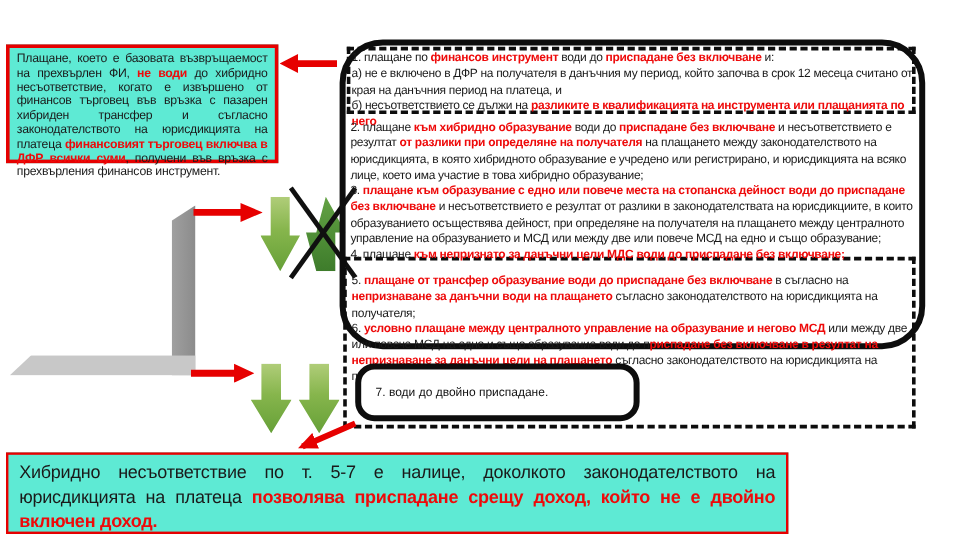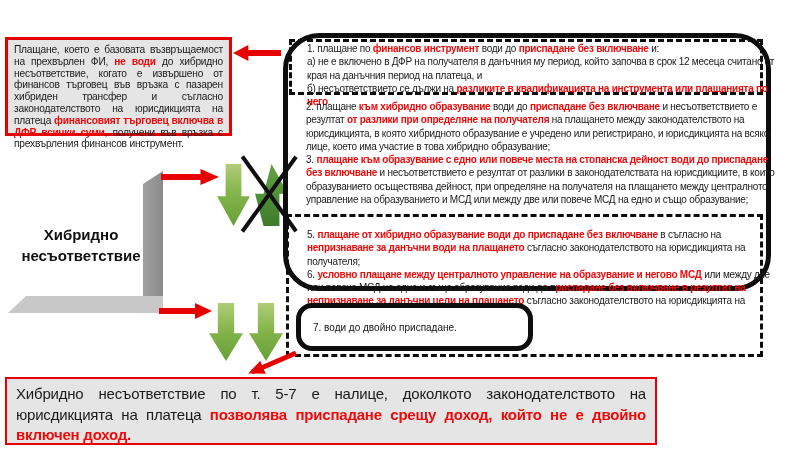--- a/index.html
+++ b/index.html
@@ -5,42 +5,42 @@
   * { margin:0; padding:0; box-sizing:border-box; }
   html,body { background:#ffffff; }
   body { font-family:"Liberation Sans","DejaVu Sans",sans-serif; color:#1a1a1a; }
   .slide {
     position:relative; width:800px; height:450px; background:#ffffff; overflow:hidden;
   }
   .seg-r { color:var(--text_red,#ee0a0a); font-weight:700; }
 
   
   .note-box {
-    position:absolute; border:2px solid var(--red,#e60000); background:#e5e5e5;
+    position:absolute; border:2px solid var(--red,#e60000); background:#5eead4;
     text-align:justify;
   }
   .exception-note {
     left:5px; top:37px; width:227px; height:99px; border-width:3px;
     padding:4px 6px; font-size:10.2px; line-height:11.8px; letter-spacing:-0.2px;
   }
   .conclusion-note {
     left:5px; top:377px; width:652px; height:68px;
     padding:5px 9px; font-size:15px; line-height:20.5px; letter-spacing:-0.2px;
   }
 
   
   .rules-outline {
     position:absolute; left:283px; top:33px; width:488px; height:258px;
     border:5px solid var(--border_black,#0d0d0d); border-radius:36px; background:transparent;
   }
   .dashed-box { position:absolute; border:3px dashed var(--border_black,#0d0d0d); background:transparent; }
   .rule1-box  { left:289px; top:39px;  width:474px; height:56px; }
   .rules57-box{ left:286px; top:214px; width:477px; height:143px; }
 
-  .panel-text { position:absolute; font-size:10px; line-height:13.3px; letter-spacing:-0.25px; color:#1a1a1a;margin-left:14px; }
+  .panel-text { position:absolute; font-size:10px; line-height:13.3px; letter-spacing:-0.25px; color:#1a1a1a; }
   .rule1-text   { left:293px; top:42px;  width:468px; }
   .rules24-text { left:292px; top:100px; width:471px; }
   .rules56-text { left:293px; top:228px; width:467px; }
 
   .rule7-box {
     position:absolute; left:296px; top:303px; width:237px; height:48px;
     border:5px solid var(--border_black,#0d0d0d); border-radius:16px; background:#fff;
     display:flex; align-items:center; padding-left:12px;
     font-size:10px; color:#111;
   }
@@ -103,21 +103,20 @@
 
   <div class="note-box exception-note">
     <p><span>Плащане, което е базовата възвръщаемост на прехвърлен ФИ, </span><span class="seg-r">не води</span><span> до хибридно несъответствие, когато е извършено от финансов търговец във връзка с пазарен хибриден трансфер и съгласно законодателството на юрисдикцията на платеца </span><span class="seg-r">финансовият търговец включва в ДФР всички суми</span><span>, получени във връзка с прехвърления финансов инструмент.</span></p>
   </div>
 
   <div class="red-arrow arrow-left arrow-to-note"></div>
 
   <div class="bracket-vbar"></div>
   <div class="bracket-floor"></div>
 
-  <div class="mismatch-label">Хибридно несъответствие</div>
 
   <div class="red-arrow arrow-right arrow-mid-right"></div>
   <div class="green-arrow g-down g-down-top"></div>
   <div class="green-arrow g-up g-up-top"></div>
   <div class="x-mark">
     <div class="bar a"></div>
     <div class="bar b"></div>
   </div>
 
   <div class="red-arrow arrow-right arrow-low-right"></div>
@@ -127,24 +126,25 @@
   <div class="dashed-box rule1-box"></div>
   <div class="dashed-box rules57-box"></div>
 
   <div class="rules-outline"></div>
 
   <div class="panel-text rule1-text"><span>1. плащане по </span><span class="seg-r">финансов инструмент</span><span> води до </span><span class="seg-r">приспадане без включване</span><span> и:</span><br><span>а) не е включено в ДФР на получателя в данъчния му период, който започва в срок 12 месеца считано от края на данъчния период на платеца, и</span><br><span>б) несъответствието се дължи на </span><span class="seg-r">разликите в квалификацията на инструмента или плащанията по него</span></div>
 
   <div class="panel-text rules24-text">
     <p><span>2. плащане </span><span class="seg-r">към хибридно образувание</span><span> води до </span><span class="seg-r">приспадане без включване</span><span> и несъответствието е резултат </span><span class="seg-r">от разлики при определяне на получателя</span><span> на плащането между законодателството на юрисдикцията, в която хибридното образувание е учредено или регистрирано, и юрисдикцията на всяко лице, което има участие в това хибридно образувание;</span></p>
     <p><span>3. </span><span class="seg-r">плащане към образувание с едно или повече места на стопанска дейност води до приспадане без включване</span><span> и несъответствието е резултат от разлики в законодателствата на юрисдикциите, в които образуванието осъществява дейност, при определяне на получателя на плащането между централното управление на образуванието и МСД или между две или повече МСД на едно и също образувание;</span></p>
+    <p><span>4. плащане </span><span class="seg-r">към непризнато за данъчни цели МДС води до приспадане без включване;</span></p>
   </div>
 
   <div class="panel-text rules56-text">
-    <p><span>5. </span><span class="seg-r">плащане от хибридно образувание води до приспадане без включване</span><span> в съгласно на </span><span class="seg-r">непризнаване за данъчни води на плащането</span><span> съгласно законодателството на юрисдикцията на получателя;</span></p>
+    <p><span>5. </span><span class="seg-r">плащане от трансфер образувание води до приспадане без включване</span><span> в съгласно на </span><span class="seg-r">непризнаване за данъчни води на плащането</span><span> съгласно законодателството на юрисдикцията на получателя;</span></p>
     <p><span>6. </span><span class="seg-r">условно плащане между централното управление на образувание и негово МСД</span><span> или между две или повече МСД на едно и също образувание води до п</span><span class="seg-r">риспадане без включване в резултат на непризнаване за данъчни цели на плащането</span><span> съгласно законодателството на юрисдикцията на получателя;</span></p>
   </div>
 
   <div class="rule7-box">
     <span>7. води до двойно приспадане.</span>
   </div>
 
   <svg class="arrow-diagonal" viewBox="0 0 62 34" xmlns="http://www.w3.org/2000/svg">
     <defs>
       <marker id="ah" markerUnits="userSpaceOnUse" markerWidth="16" markerHeight="14" refX="12" refY="7" orient="auto">

